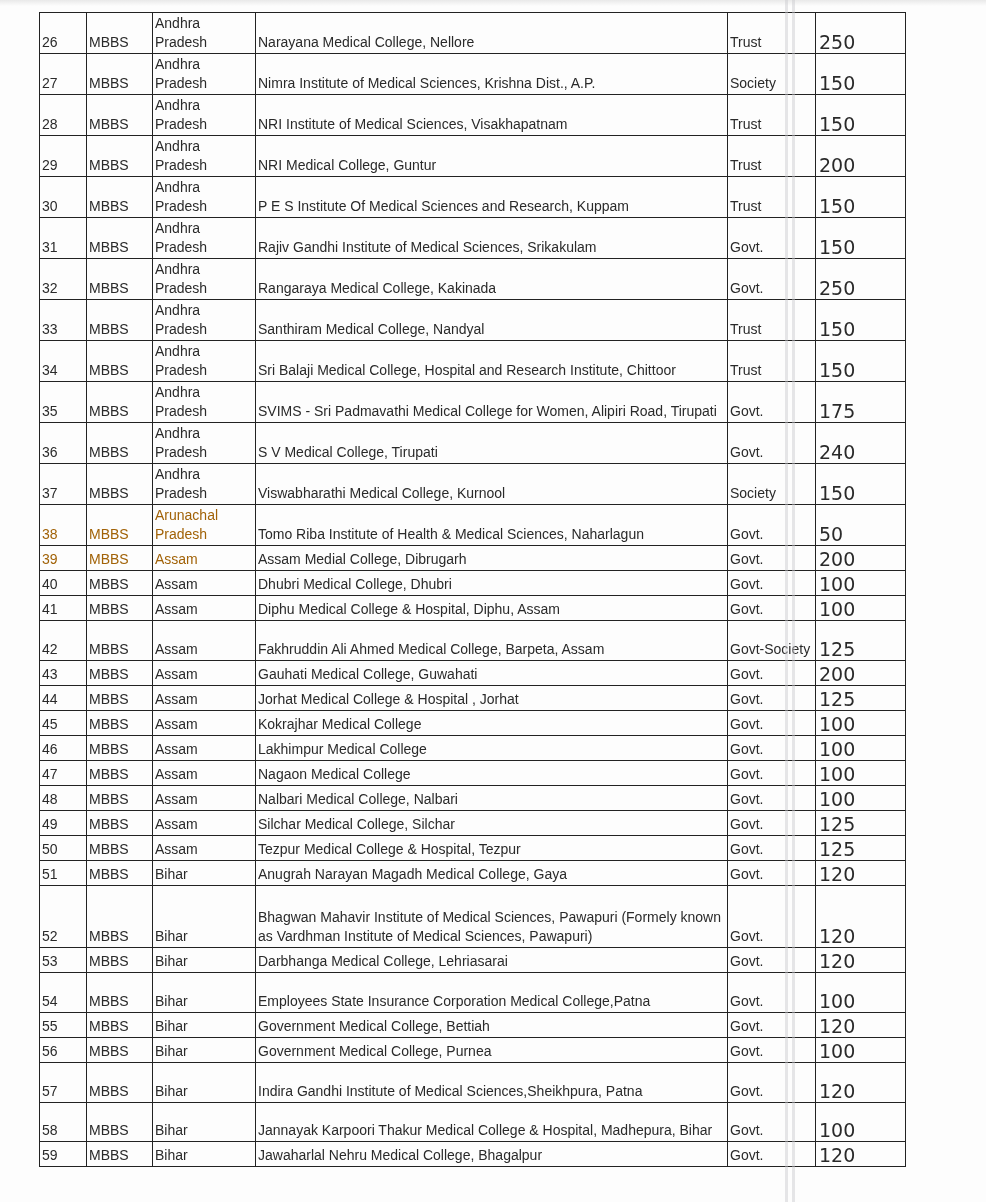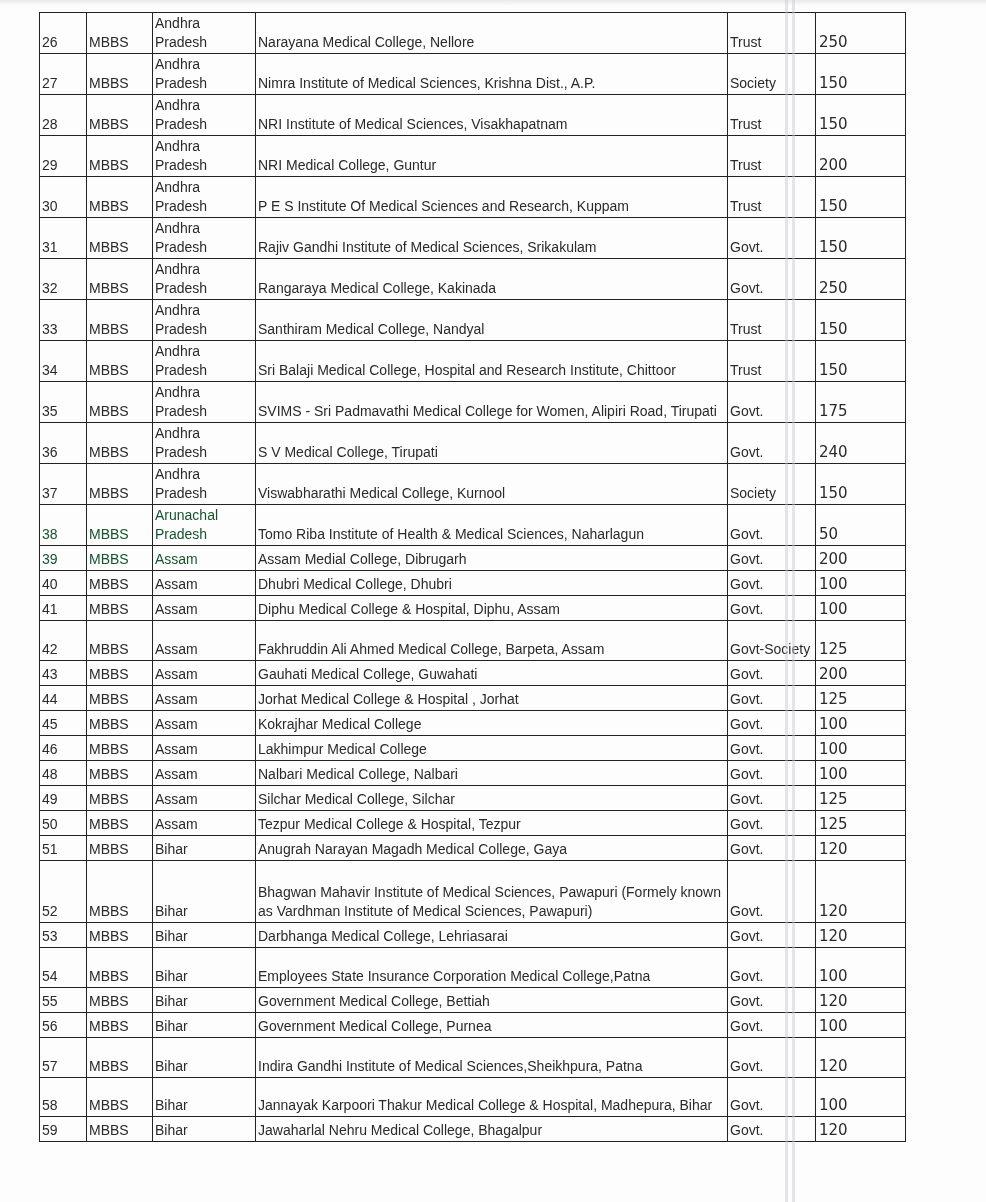--- a/index.html
+++ b/index.html
@@ -2,22 +2,22 @@
 <html><head>
 <meta charset="utf-8">
 <style>
   html, body { margin: 0; padding: 0; background: #fdfdfd; }
   body { width: 986px; height: 1202px; position: relative; overflow: hidden; font-family: "Liberation Sans", sans-serif; color: #2a2a2a; }
   .topshade { position: absolute; left: 0; top: 0; width: 986px; height: 6px; background: linear-gradient(#e9e9e9, #fdfdfd); }
   .scanline { position: absolute; top: 0; height: 1202px; width: 3px; background: rgba(200,200,205,0.45); }
   table { position: absolute; left: 39px; top: 12px; border-collapse: collapse; table-layout: fixed; width: 866px; }
   td { border: 1.6px solid #222; padding: 0 2px 1px 2px; vertical-align: bottom; font-size: 14px; line-height: 19px; overflow: hidden; white-space: nowrap; }
   td.name, td.state, td.type { white-space: normal; }
-  td.seats { font-family: "DejaVu Sans", sans-serif; font-size: 15px; padding-left: 3px; }
-  td.faint { color: #14532d; }
+  td.seats { font-family: "DejaVu Sans", sans-serif; font-size: 19px; padding-left: 3px; }
+  td.faint { color: #a16207; }
   col.c-no { width: 47px; } col.c-course { width: 66px; } col.c-state { width: 103px; }
   col.c-name { width: 472px; } col.c-type { width: 88px; } col.c-seats { width: 90px; }
 </style>
 </head>
 <body>
 
 <div class="topshade"></div>
 
 <table>
   <colgroup>
@@ -191,20 +191,28 @@
       </tr>
       <tr style="height: 25px;">
         <td class="no">46</td>
         <td class="course">MBBS</td>
         <td class="state">Assam</td>
         <td class="name">Lakhimpur Medical College</td>
         <td class="type">Govt.</td>
         <td class="seats">100</td>
       </tr>
       <tr style="height: 25px;">
+        <td class="no">47</td>
+        <td class="course">MBBS</td>
+        <td class="state">Assam</td>
+        <td class="name">Nagaon Medical College</td>
+        <td class="type">Govt.</td>
+        <td class="seats">100</td>
+      </tr>
+      <tr style="height: 25px;">
         <td class="no">48</td>
         <td class="course">MBBS</td>
         <td class="state">Assam</td>
         <td class="name">Nalbari Medical College, Nalbari</td>
         <td class="type">Govt.</td>
         <td class="seats">100</td>
       </tr>
       <tr style="height: 25px;">
         <td class="no">49</td>
         <td class="course">MBBS</td>

